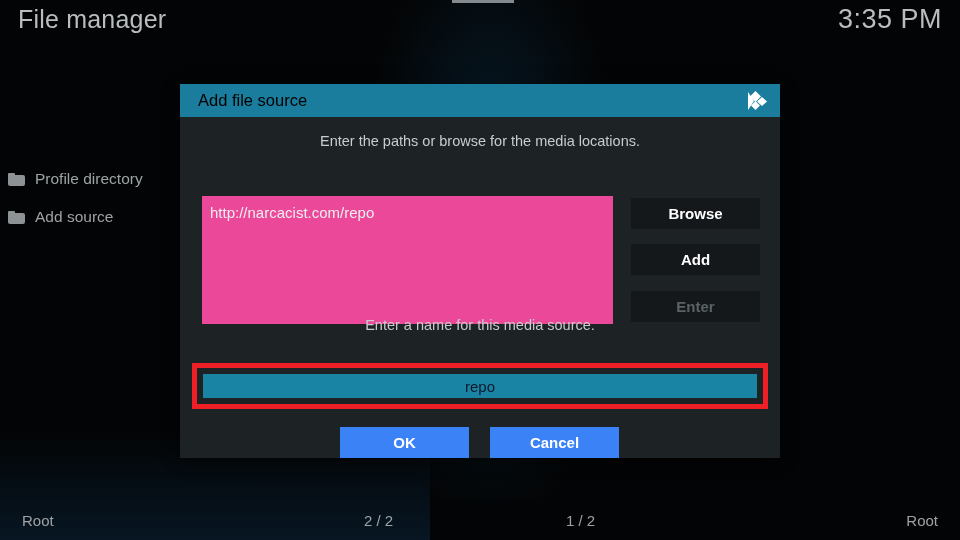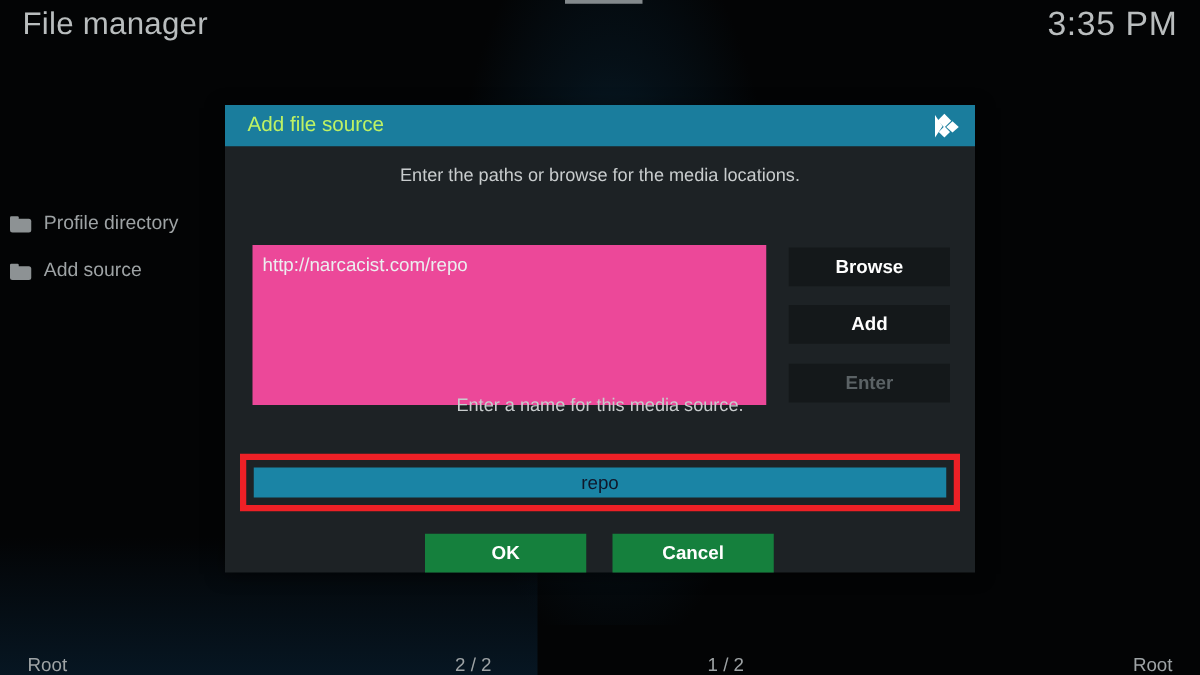--- a/index.html
+++ b/index.html
@@ -115,21 +115,21 @@
   }
 
   
   #footer {
     position: absolute;
     left: 0; top: 500px;
     width: 960px; height: 40px;
   }
   .foot {
     position: absolute;
-    top: 24px;
+    top: 12px;
     font-size: 15px;
     color: #9ea3a5;
   }
   #foot-left   { left: 22px; }
   #foot-c1     { left: 364px; }
   #foot-c2     { left: 566px; }
   #foot-right  { right: 22px; }
 
   
   #dialog {
@@ -142,21 +142,21 @@
   #dialog-titlebar {
     position: relative;
     height: 33px;
     background: #1a7d9d;
     display: flex;
     align-items: center;
   }
   #dialog-title {
     margin-left: 18px;
     font-size: 16.5px;
-    color: #bef264;
+    color: #000000;
     font-weight: 400;
   }
   #kodi-logo {
     position: absolute;
     right: 12px;
     top: 4px;
     width: 26px; height: 26px;
   }
   #dialog-body {
     position: relative;
@@ -224,21 +224,21 @@
     font-size: 15px;
     color: #0f172a;
   }
 
   
   .foot-btn {
     position: absolute;
     top: 310px;
     width: 129px;
     height: 31px;
-    background: #15803d;
+    background: #3b82f6;
     display: flex;
     align-items: center;
     justify-content: center;
     font-size: 15px;
     font-weight: bold;
     color: #ffffff;
   }
   #btn-ok     { left: 160px; }
   #btn-cancel { left: 310px; }
 </style>

